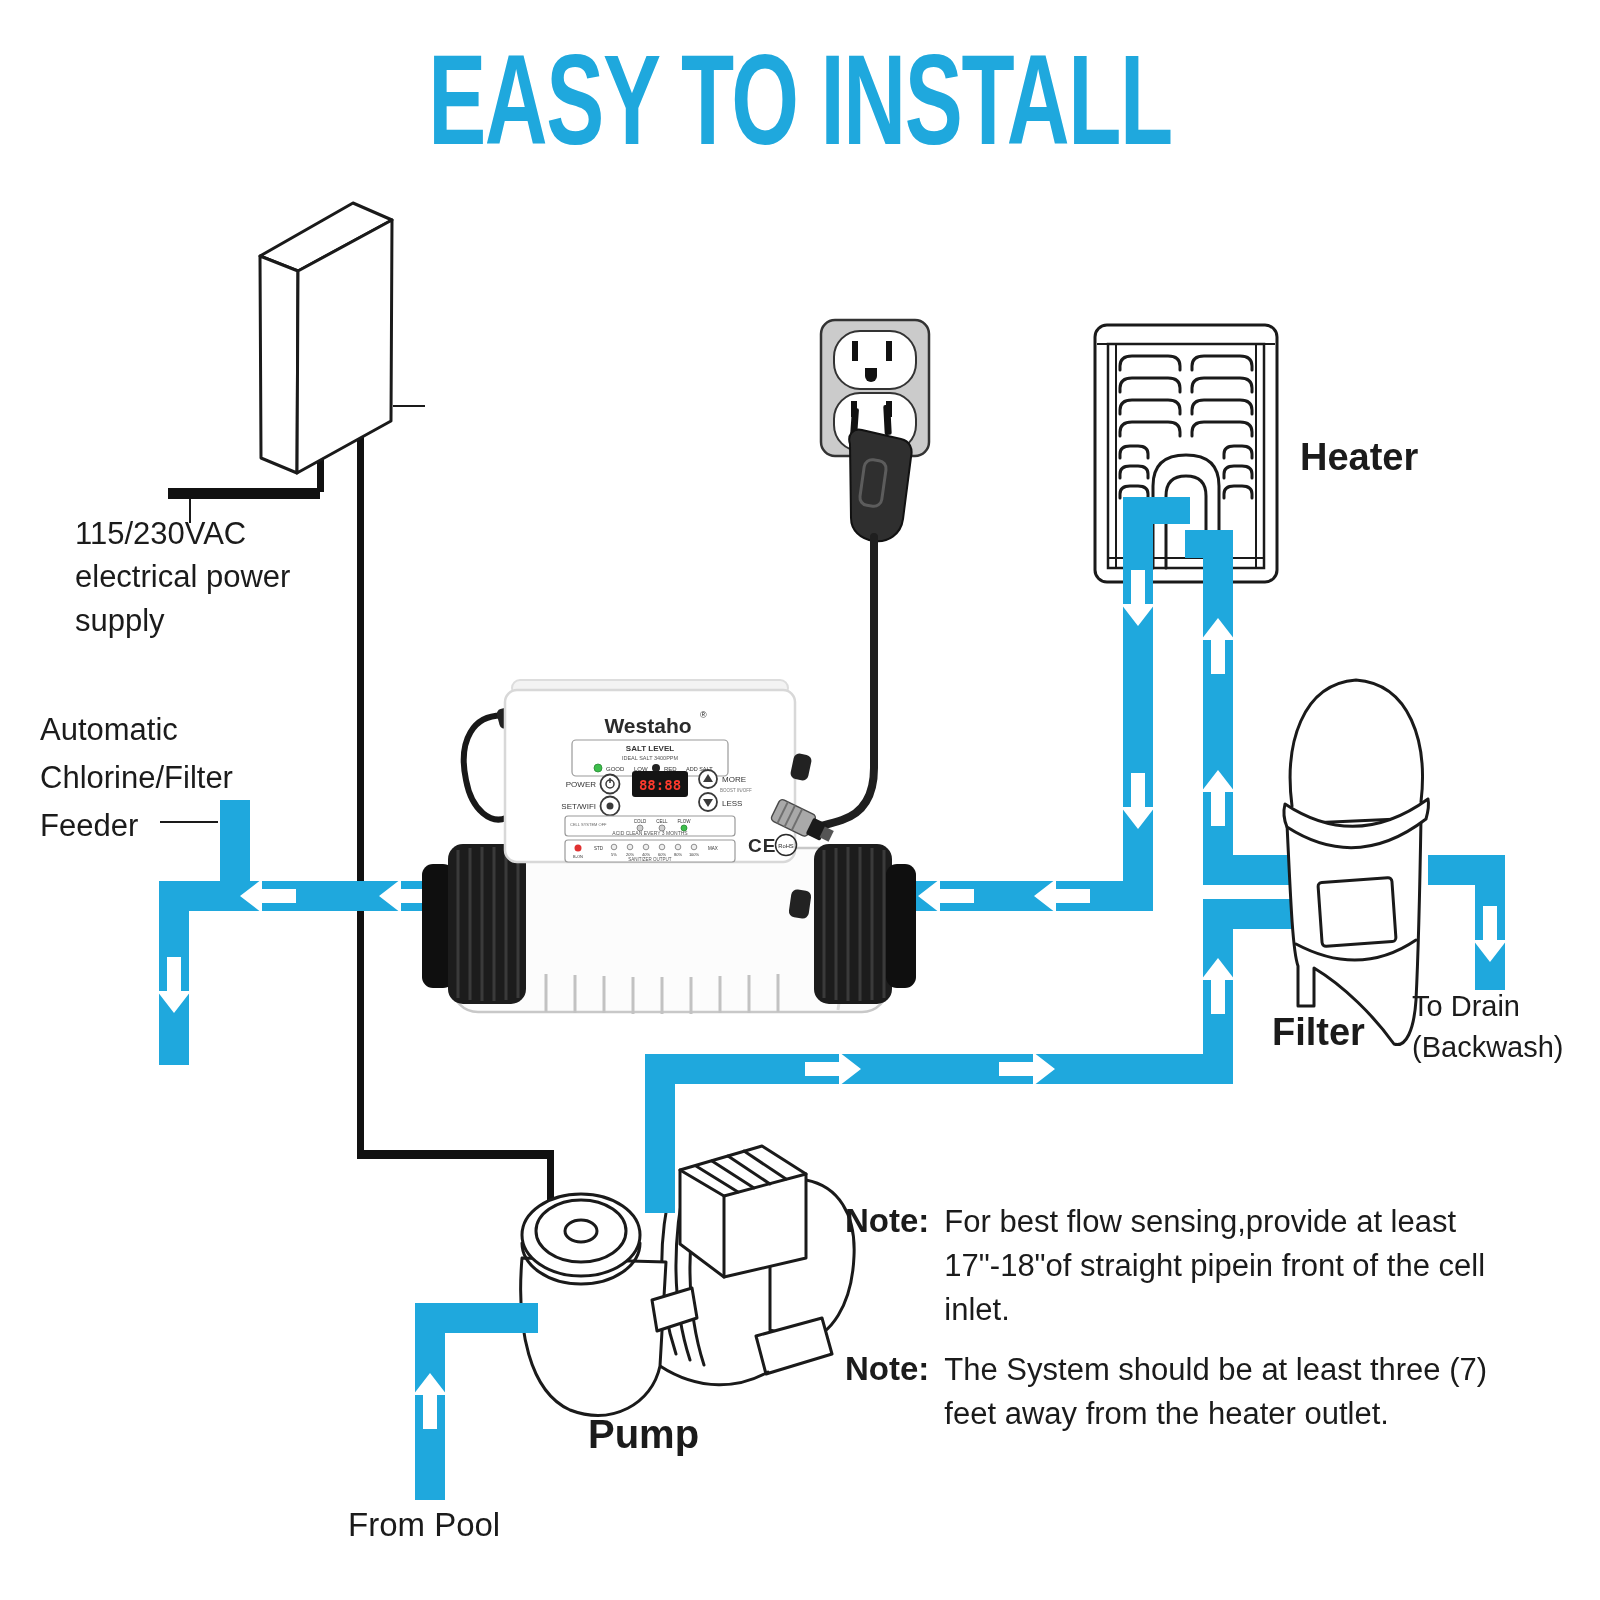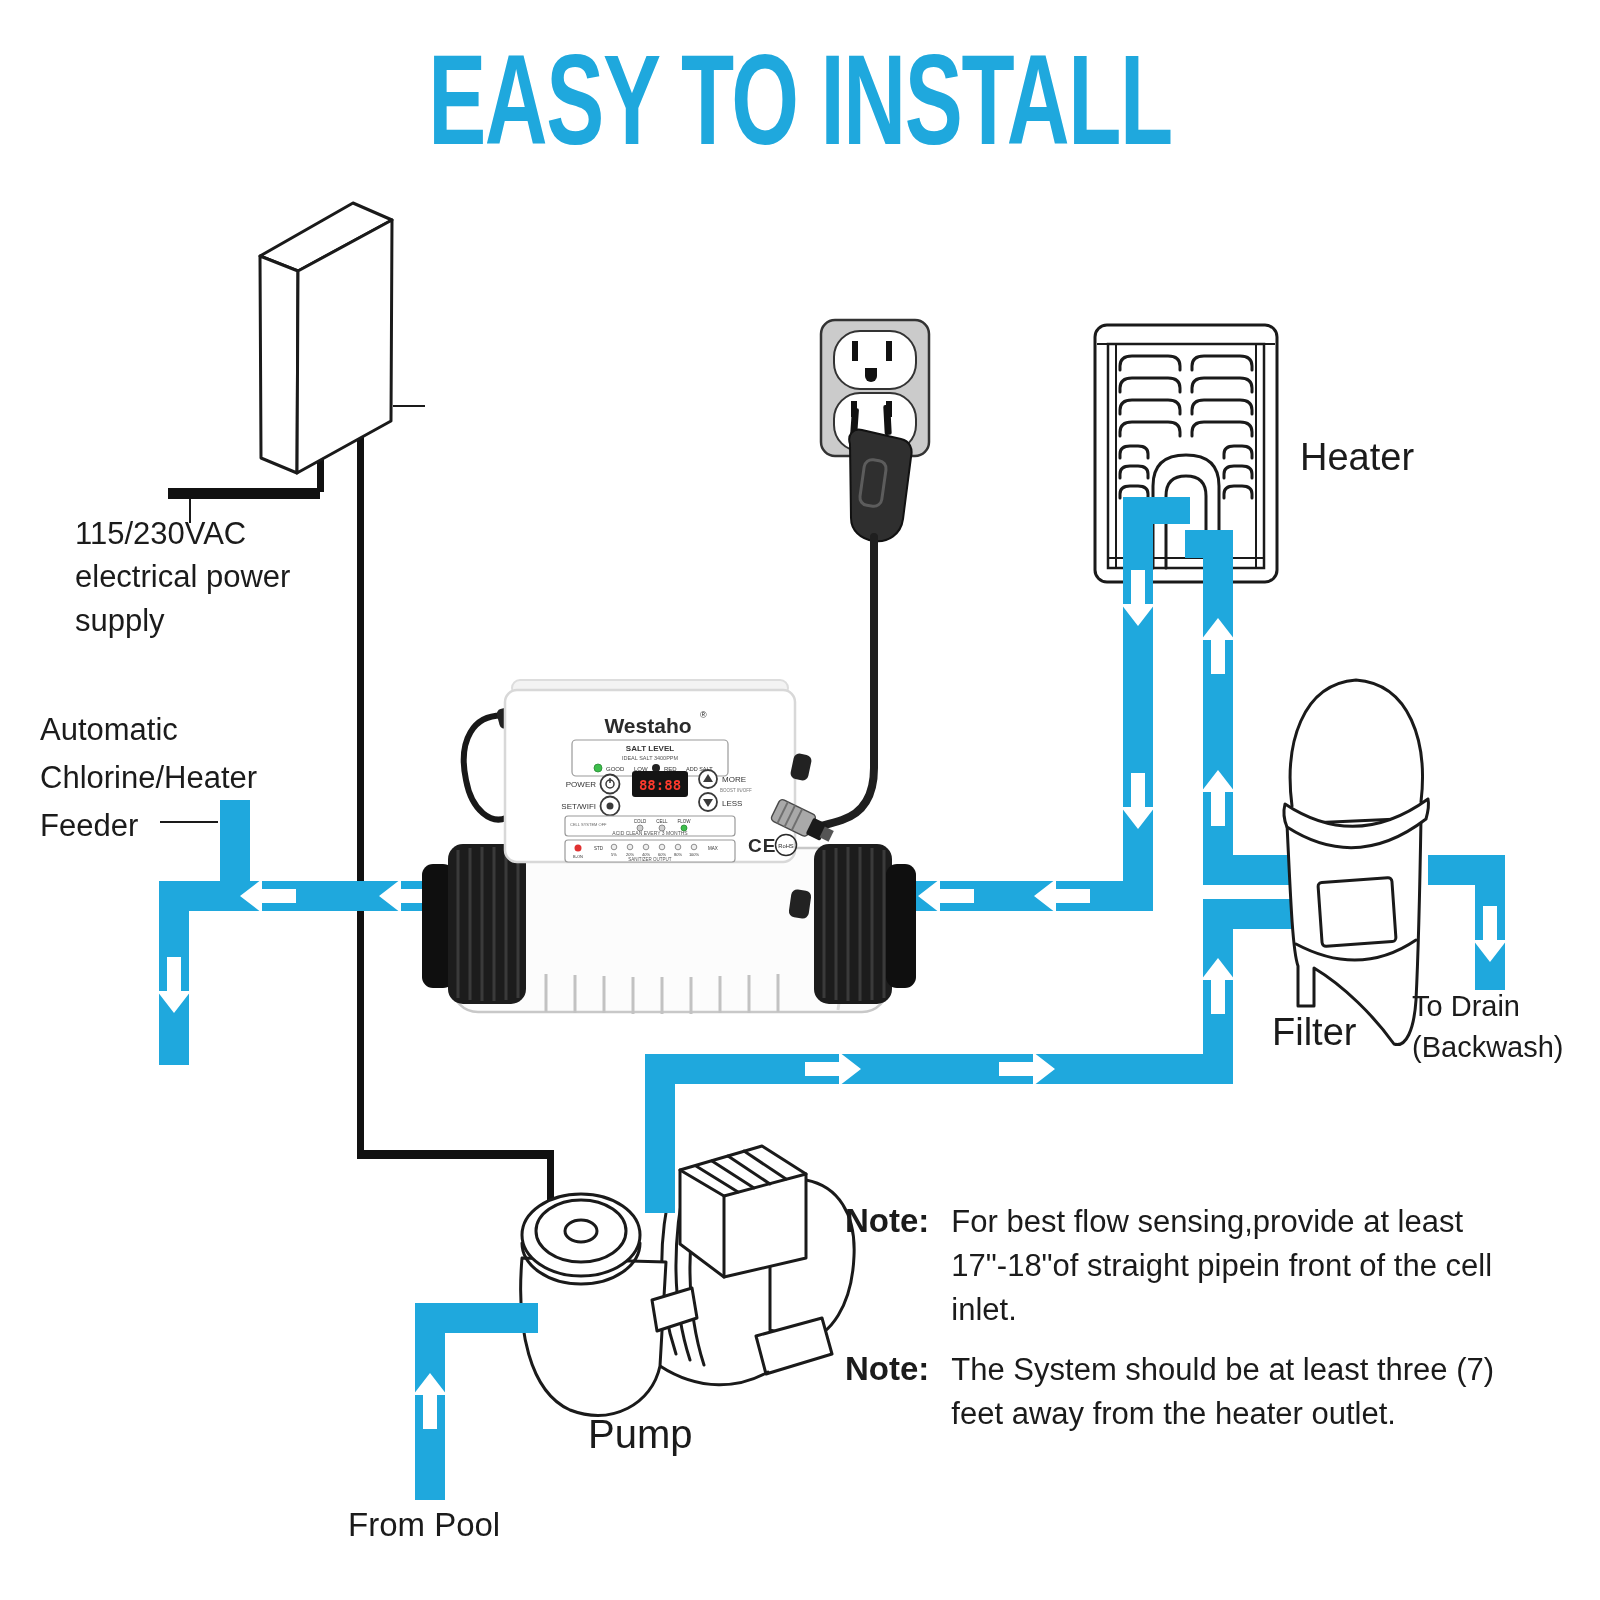--- a/index.html
+++ b/index.html
@@ -5,22 +5,22 @@
   :root{ --accent:#1FA8DD; --ink:#1B1B1B; }
   html,body{margin:0;padding:0;background:#fff;}
   .canvas{position:relative;width:1600px;height:1600px;overflow:hidden;background:#fff;
           font-family:"Liberation Sans", sans-serif;color:var(--ink);}
   svg.art{position:absolute;left:0;top:0;width:1600px;height:1600px;}
   .abs{position:absolute;}
   .page-title{left:800px;top:36px;transform:translateX(-50%) scaleX(.68);transform-origin:center top;
     font-size:128px;font-weight:bold;letter-spacing:-2px;white-space:nowrap;color:var(--accent);line-height:1;}
   .lbl{font-size:31px;line-height:1.4;color:var(--ink);}
   .lbl-lg{font-size:33px;line-height:1.42;}
-  .lbl-bold{font-weight:normal;font-size:38px;line-height:1.1;}
-  .note-row{display:flex;gap:22px;align-items:flex-start;}
+  .lbl-bold{font-weight:bold;font-size:38px;line-height:1.1;}
+  .note-row{display:flex;gap:15px;align-items:flex-start;}
   .note-label{font-weight:bold;font-size:33px;line-height:1.3;white-space:nowrap;}
   .note-text{font-size:31px;line-height:1.42;width:545px;}
   .pipe{fill:var(--accent);}
   .arrow{fill:#ffffff;}
   .line-art{stroke:#1a1a1a;stroke-width:3;fill:#ffffff;stroke-linejoin:round;stroke-linecap:round;}
   .thin{stroke:#1a1a1a;stroke-width:2;fill:none;}
   .slat{stroke:#1a1a1a;stroke-width:3;fill:none;stroke-linecap:round;}
   .wire{fill:#111111;}
   .panel-face-text{font-family:"Liberation Sans", sans-serif;fill:#333;}
 </style>
@@ -289,21 +289,21 @@
       <path d="M1292,806 C1284,744 1302,684 1356,680 C1410,684 1428,742 1421,802"></path>
       <path d="M1285,804 C1283,812 1284,820 1287,827 Q1357,872 1426,819 C1428,812 1429,804 1428,799 Q1356,851 1285,804 Z"></path>
       <path d="M1296,944 Q1360,978 1416,940" fill="none"></path>
       <rect x="1320" y="880" width="74" height="64" rx="4" fill="#fff" transform="rotate(-4 1357 912)"></rect>
     </g>
   </svg>
 
   <div class="abs page-title">EASY TO INSTALL</div>
 
   <div class="abs lbl" style="left:75px;top:512px;width:240px;">115/230VAC electrical power supply</div>
-  <div class="abs lbl" style="left:40px;top:706px;width:258px;line-height:1.55;">Automatic Chlorine/Heater Feeder</div>
+  <div class="abs lbl" style="left:40px;top:706px;width:258px;line-height:1.55;">Automatic Chlorine/Filter Feeder</div>
   <div class="abs lbl lbl-lg" style="left:348px;top:1502px;white-space:nowrap;">From Pool</div>
   <div class="abs lbl-bold" style="left:1300px;top:437px;">Heater</div>
   <div class="abs lbl-bold" style="left:1272px;top:1012px;">Filter</div>
   <div class="abs lbl-bold" style="left:588px;top:1412px;font-size:40px;">Pump</div>
   <div class="abs lbl" style="left:1412px;top:986px;width:182px;font-size:29px;">To Drain (Backwash)</div>
 
   <div class="abs note-row" style="left:845px;top:1200px;">
     <span class="note-label">Note:</span>
     <span class="note-text">For best flow sensing,provide at least 17"-18"of straight pipein front of the cell inlet.</span>
   </div>

